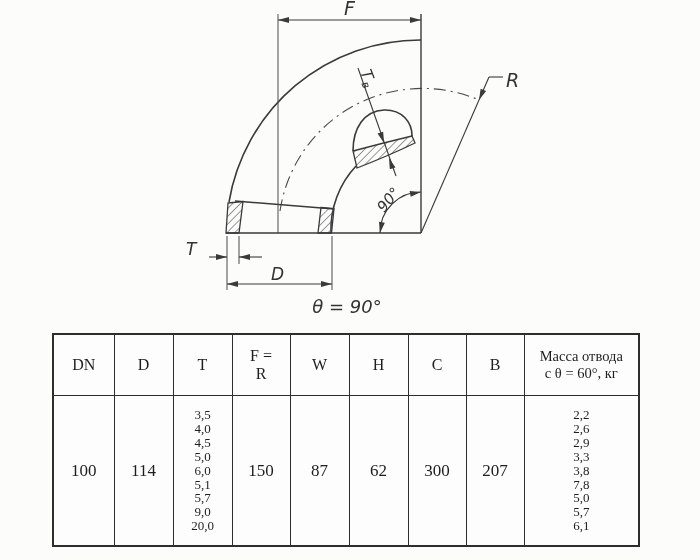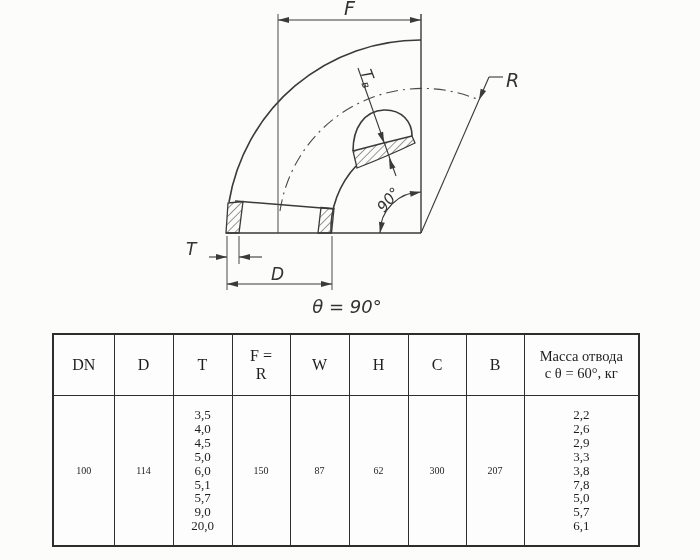--- a/index.html
+++ b/index.html
@@ -16,21 +16,21 @@
     border:2px solid #2e2e2e; background:#fdfdfd;
   }
   table.dims th, table.dims td {
     border:1.4px solid #2e2e2e; text-align:center; vertical-align:middle;
     padding:12px; font-weight:normal; color:#1e1e1e;
   }
   tr.head-row { height:50px; }
   tr.data-row { height:138px; }
   th.hdr { font-size:16px; }
   th.mass-hdr { font-size:14.5px; line-height:17px;margin-left:48px; }
-  td.num { font-size:10px; }
+  td.num { font-size:17px; }
   .vlist { font-size:13px; line-height:13.9px; }
 </style>
 </head>
 <body>
 
 <div class="page">
 
   <svg class="drawing" width="700" height="330" viewBox="0 0 700 330">
     <defs>
       <pattern id="hatch" width="5.5" height="5.5" patternUnits="userSpaceOnUse" patternTransform="rotate(-45)">

